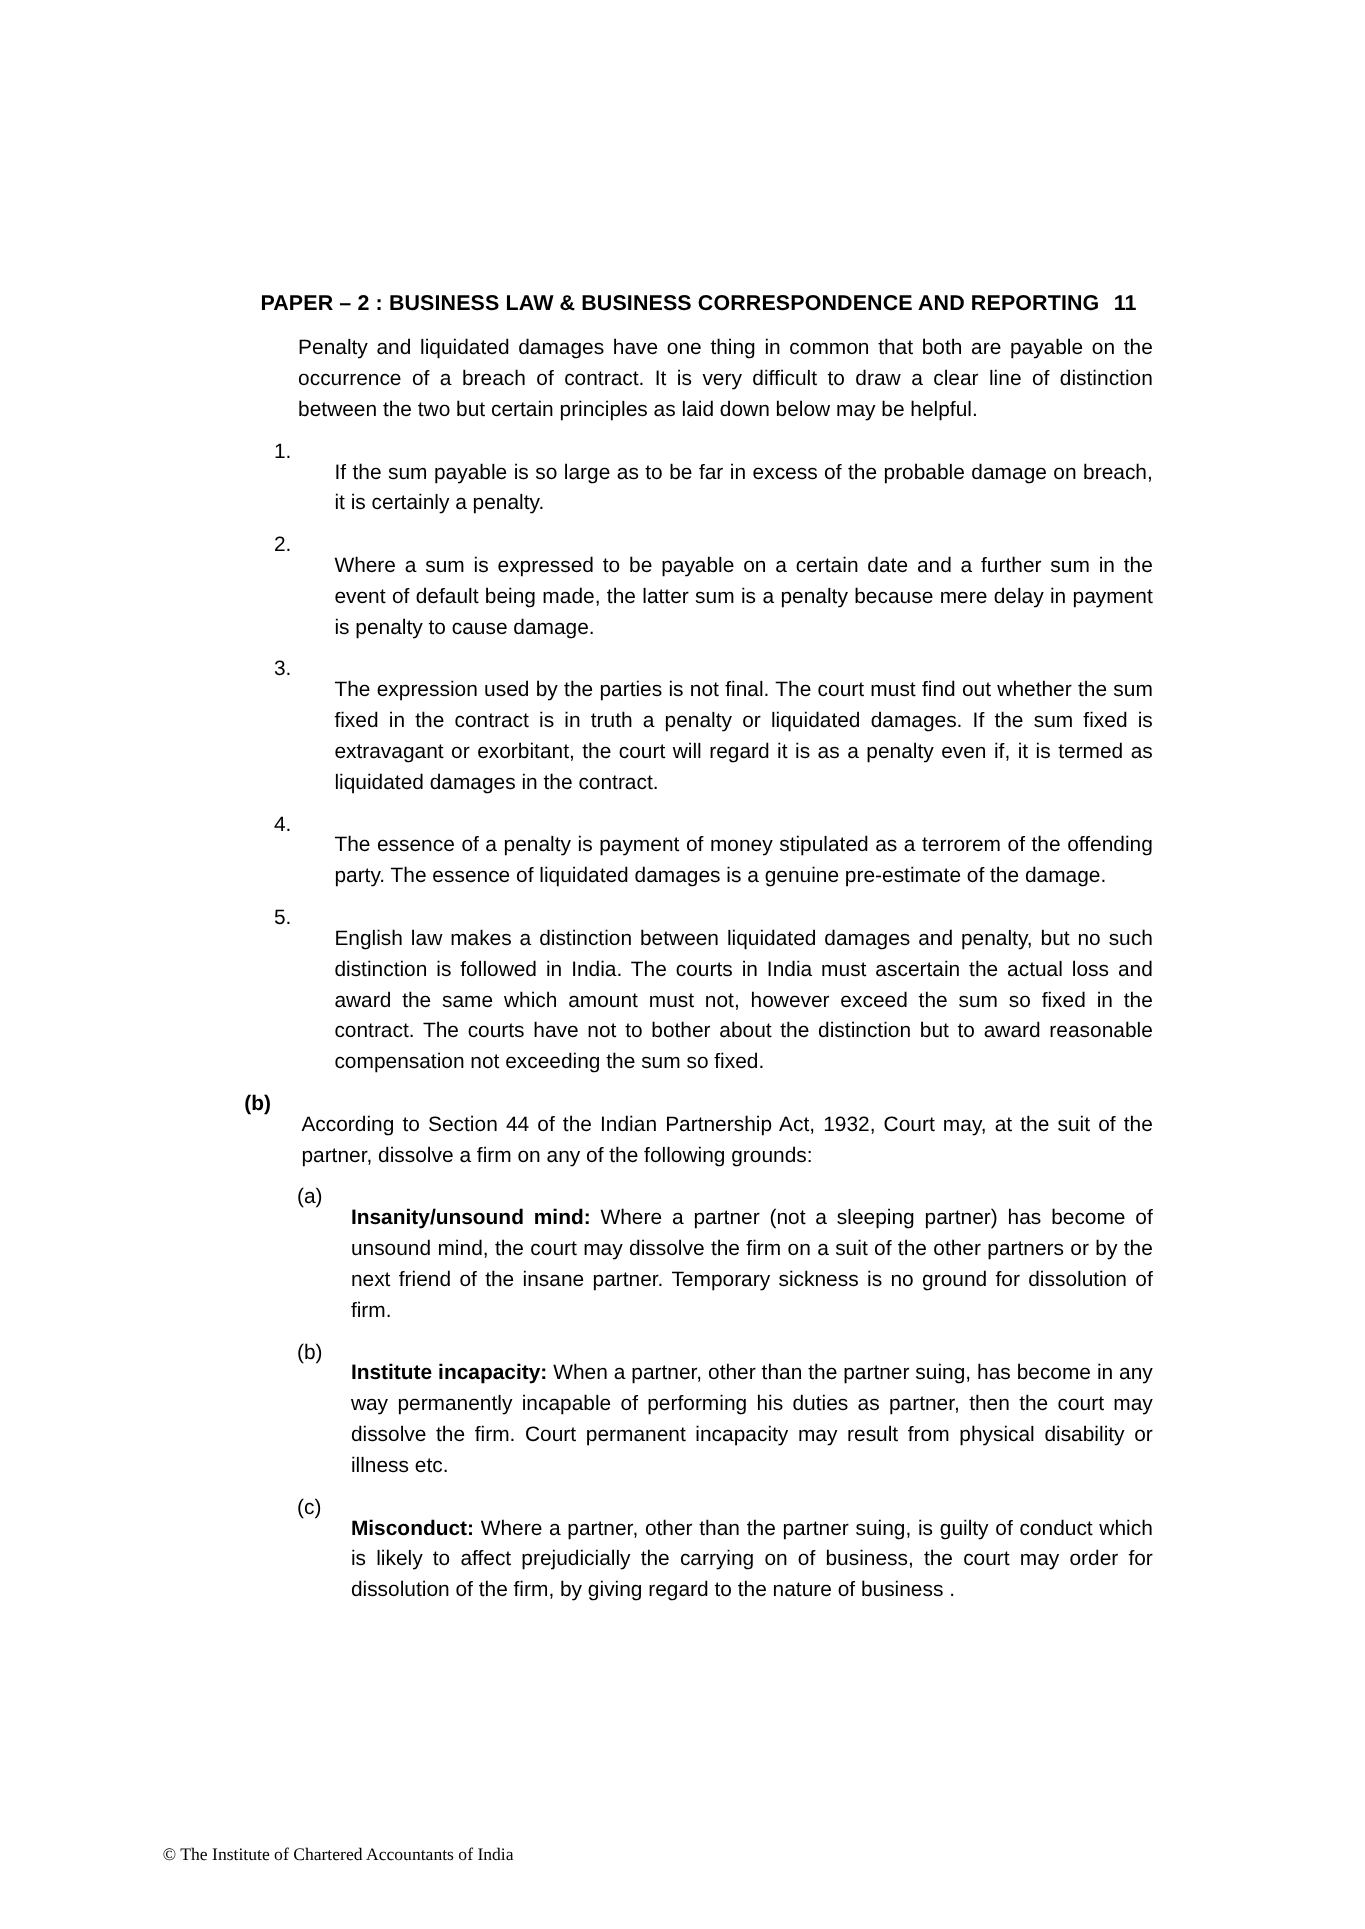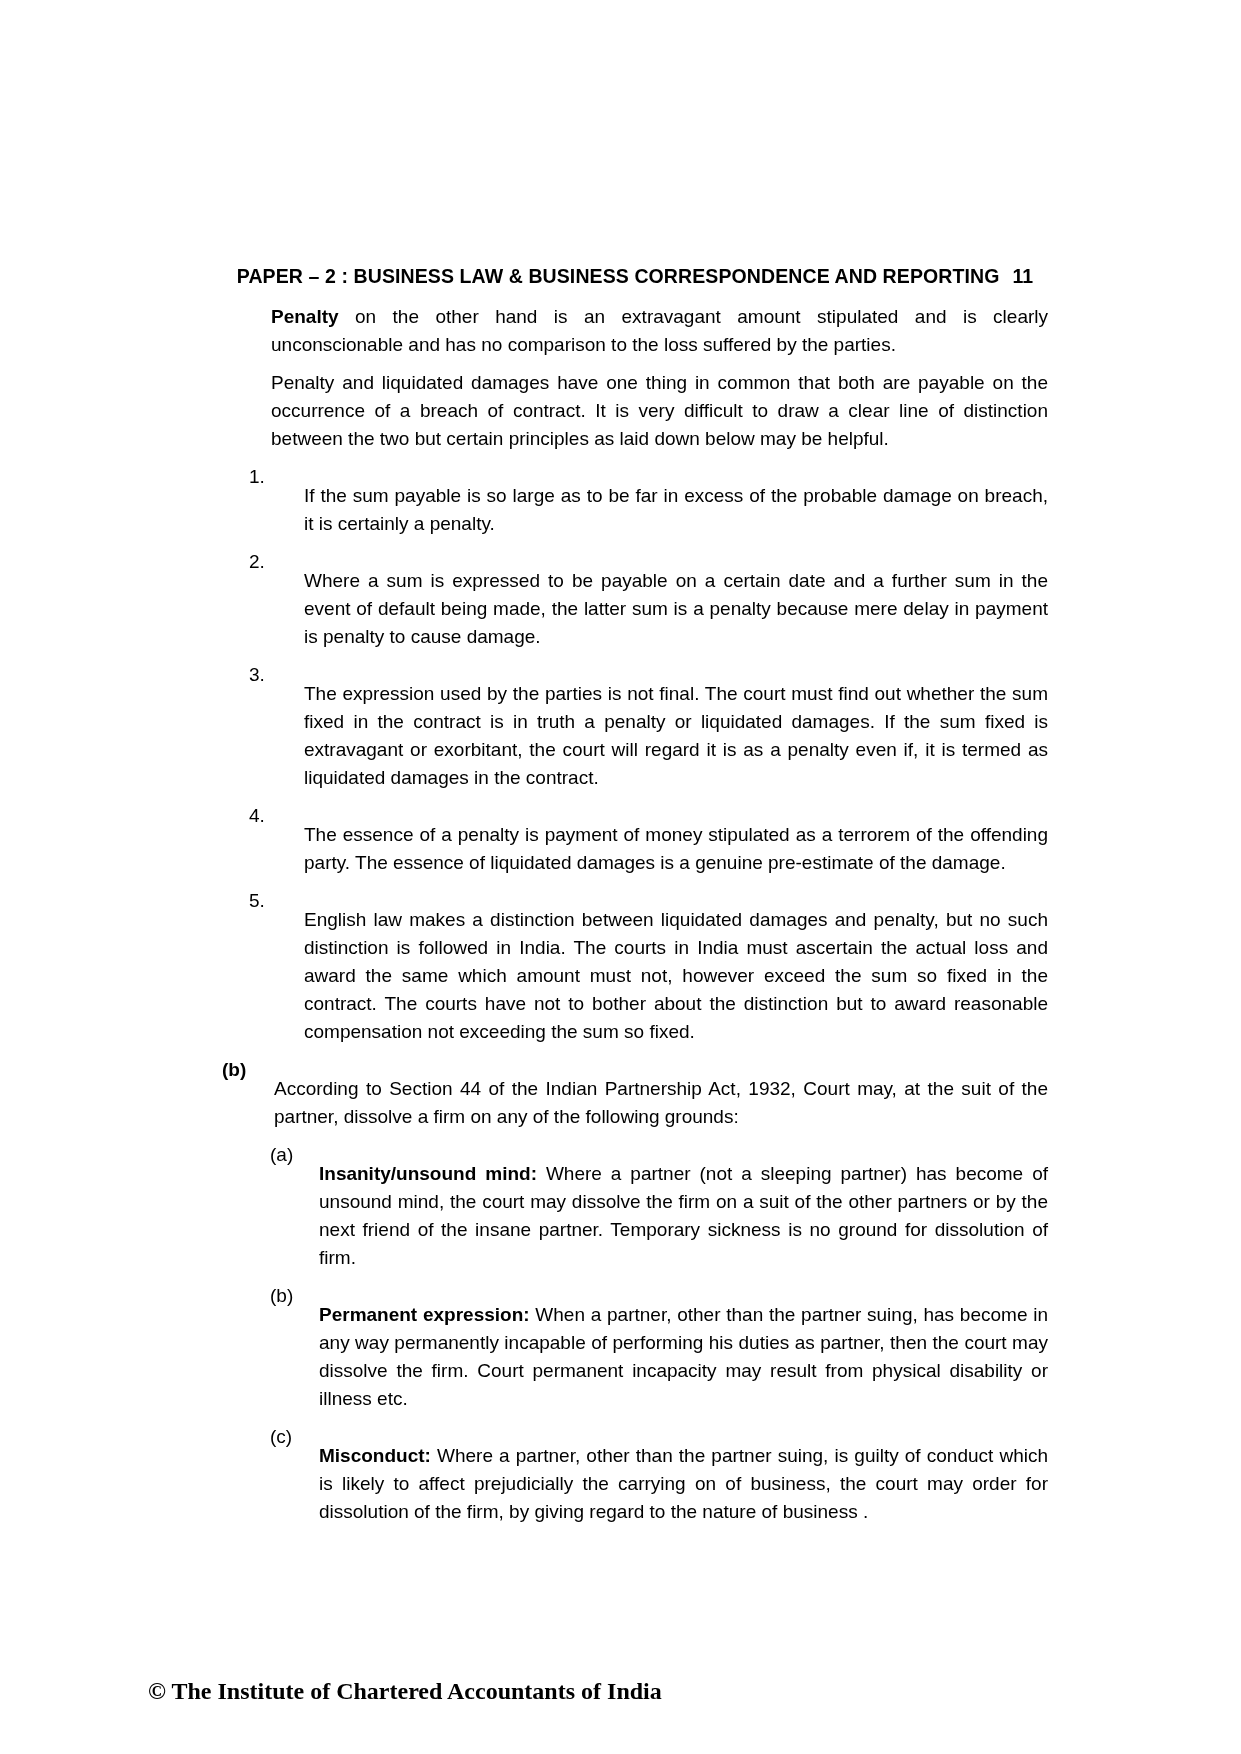--- a/index.html
+++ b/index.html
@@ -26,35 +26,32 @@
   .row { display:flex; }
   .row .body { flex:1 1 auto; text-align:justify;margin-top:19px; }
   .num-row { padding-left:27px; }
   .num-row .marker { flex:0 0 55px; width:55px; }
   .b-row .marker { flex:0 0 52px; width:52px; font-weight:700; }
   .sub-row { padding-left:48px; }
   .sub-row .marker { flex:0 0 49px; width:49px; }
   .page-footer {
     position:absolute; top:1678px; left:148px;
     font-family:"Liberation Serif", serif;
-    font-size:24px; font-weight:700; white-space:nowrap;text-align:right;
+    font-size:16px; font-weight:400; white-space:nowrap;text-align:right;
   }
 </style>
 </head>
 <body>
 
 <div class="page-header">
   <span>PAPER – 2 : BUSINESS LAW &amp; BUSINESS CORRESPONDENCE AND REPORTING</span><span class="page-num">11</span>
 </div>
 
 <div class="content">
 
-  <div class="block para">
-    <span class="b">Penalty</span><span> on the other hand is an extravagant amount stipulated and is clearly unconscionable and has no comparison to the loss suffered by the parties.</span>
-  </div>
 
 
   <div class="block para">Penalty and liquidated damages have one thing in common that both are payable on the occurrence of a breach of contract.  It is very difficult to draw a clear line of distinction between the two but certain principles as laid down below may be helpful.</div>
 
   <div class="block row num-row">
     <span class="marker">1.</span>
     <div class="body">If the sum payable is so large as to be far in excess of the probable damage on breach, it is certainly a penalty.</div>
   </div>
 
   <div class="block row num-row">
@@ -85,21 +82,21 @@
   <div class="block row sub-row">
     <span class="marker">(a)</span>
     <div class="body">
       <span class="b">Insanity/unsound mind:</span><span> Where a partner (not a sleeping partner) has become of unsound mind, the court may dissolve the firm on a suit of the other partners or by the next friend of the insane partner. Temporary sickness is no ground for dissolution of firm.</span>
     </div>
   </div>
 
   <div class="block row sub-row">
     <span class="marker">(b)</span>
     <div class="body">
-      <span class="b">Permanent expression:</span><span> When a partner, other than the partner suing, has become in any way permanently incapable of performing his duties as partner, then the court may dissolve the firm. Court permanent incapacity may result from physical disability or illness etc.</span>
+      <span class="b">Institute incapacity:</span><span> When a partner, other than the partner suing, has become in any way permanently incapable of performing his duties as partner, then the court may dissolve the firm. Court permanent incapacity may result from physical disability or illness etc.</span>
     </div>
   </div>
 
   <div class="block row sub-row">
     <span class="marker">(c)</span>
     <div class="body">
       <span class="b">Misconduct:</span><span> Where a partner, other than the partner suing, is guilty of conduct which is likely to affect prejudicially the carrying on of business, the court may order for dissolution of the firm, by giving regard to the nature of business .</span>
     </div>
   </div>
 

